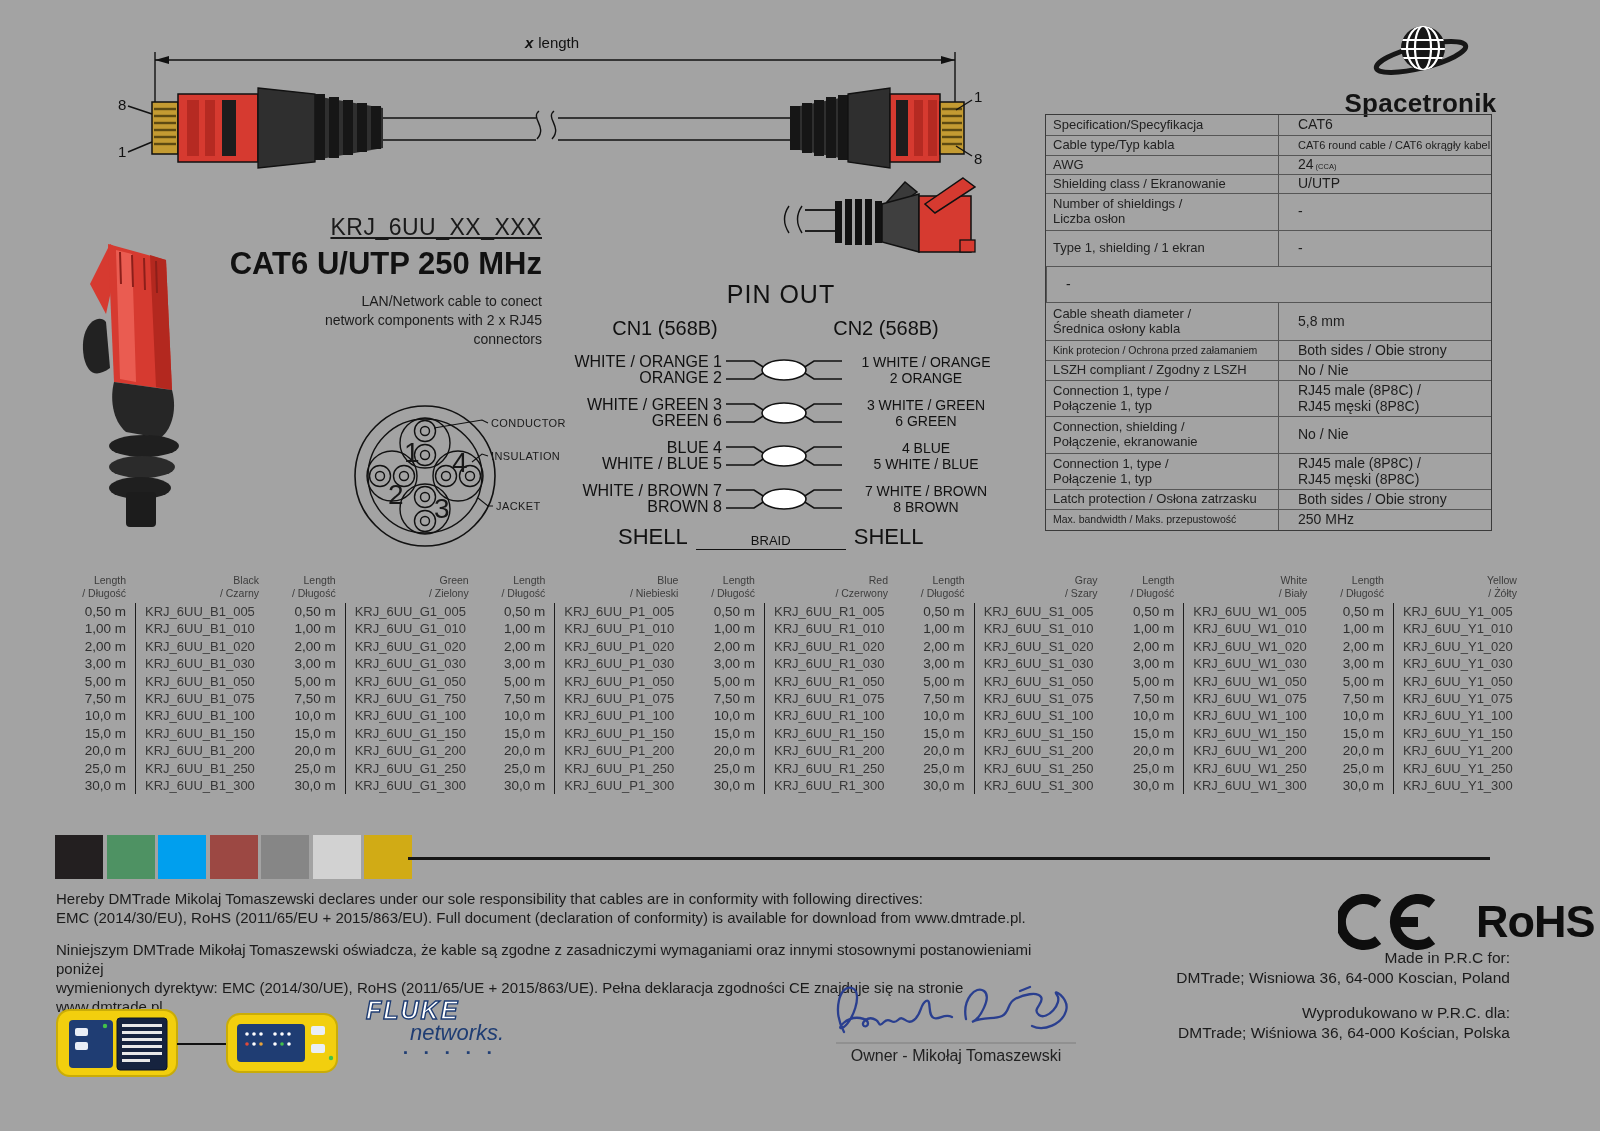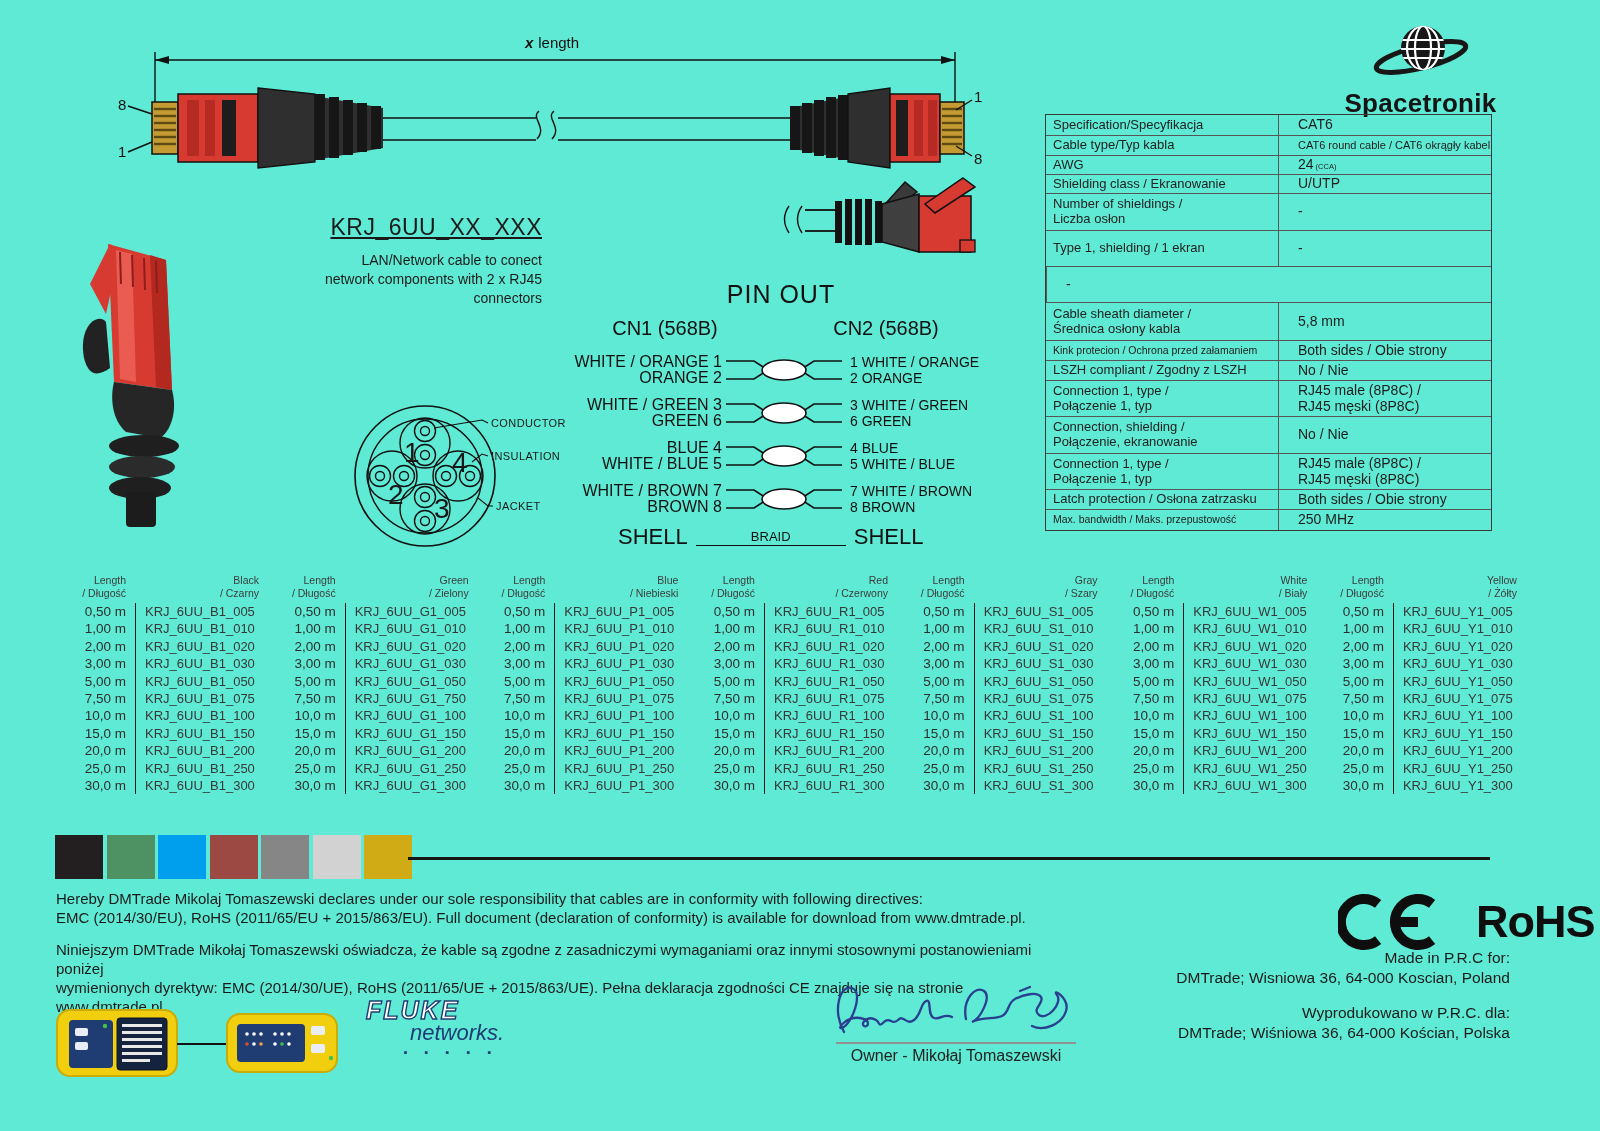--- a/index.html
+++ b/index.html
@@ -1,46 +1,46 @@
 <!DOCTYPE html>
 <html style="--accent-red: #d63a30; --swatch-black: #231f20; --swatch-green: #4e9263; --swatch-blue: #009fee; --swatch-red: #9c4843; --swatch-gray: #868686; --swatch-white: #d2d2d2; --swatch-yellow: #d1ab15; --fluke-navy: #1f3d73; --fluke-yellow: #f2cf0e; --signature-blue: #2a3f8f;"><head>
 <meta charset="utf-8">
 <style>
   :root{
     --accent-red:#d63a30; --swatch-black:#231f20; --swatch-green:#4e9263; --swatch-blue:#009fee;
     --swatch-red:#9c4843; --swatch-gray:#868686; --swatch-white:#d2d2d2; --swatch-yellow:#d1ab15;
     --fluke-navy:#1f3d73; --fluke-yellow:#f2cf0e; --signature-blue:#2a3f8f;
   }
   html,body{margin:0;padding:0;background:#fff;}
-  .page{position:relative;width:1600px;height:1131px;background:#5eead4;overflow:hidden;
+  .page{position:relative;width:1600px;height:1131px;background:#a3a3a3;overflow:hidden;
         font-family:"Liberation Sans",sans-serif;color:#1b1b1b;}
   svg text{font-family:"Liberation Sans",sans-serif;}
   .abs{position:absolute;}
   
   .brand{left:1338px;top:22px;width:165px;text-align:center;}
   .brand-name{font-size:26px;font-weight:600;letter-spacing:.3px;color:#141414;margin-top:0;}
   
   .title-block{left:200px;top:214px;width:342px;text-align:right;}
   .model{font-size:23px;color:#1a1a1a;letter-spacing:.5px;text-decoration:underline;}
   .prod-name{font-size:31px;font-weight:bold;color:#111;margin-top:5px;}
   .prod-desc{font-size:14px;line-height:1.35;margin-top:10px;white-space:pre-line;color:#1c1c1c;}
   
   .pinout{left:560px;top:280px;width:442px;color:#111;}
   .pinout-title{text-align:center;font-size:25px;letter-spacing:1px;margin-bottom:8px;}
   .cn-row{display:flex;margin-bottom:12px;}
   .cn-row span{font-size:20px;text-align:center;}
   .cn-row span:first-child{width:210px;}
   .cn-row span:last-child{flex:1;}
   .pair-row{display:flex;align-items:center;margin-bottom:7px;}
   .pl{width:162px;text-align:right;font-size:16px;line-height:16.5px;white-space:pre-line;}
-  .pr{flex:1;text-align:left;font-size:14px;line-height:16.5px;white-space:pre-line;padding-left:4px;}
+  .pr{flex:1;text-align:center;font-size:14px;line-height:16.5px;white-space:pre-line;padding-left:4px;}
   .xover{flex:0 0 120px;margin:0 2px;}
   .xl{fill:none;stroke:#111;stroke-width:1.6px;}
   .xe{fill:#fff;stroke:#111;stroke-width:1.6px;}
-  .shell-row{display:flex;align-items:center;margin-top:4px;padding-left:58px;}
+  .shell-row{display:flex;align-items:flex-end;margin-top:4px;padding-left:58px;}
   .shell-row>span{font-size:22px;}
   .braid{width:150px;margin:0 8px;display:flex;flex-direction:column;align-items:center;padding-top:2px;}
   .braid span{font-size:13px;line-height:12px;}
   .braid-line{width:100%;border-top:1.7px solid #111;margin-top:2px;}
   
   .spec-table{left:1045px;top:114px;width:447px;border:1.5px solid #3a3a3a;box-sizing:border-box;}
   .spec-row{display:grid;grid-template-columns:232px 1fr;border-top:1px solid #565656;box-sizing:border-box;}
   .spec-row:first-child{border-top:none;}
   .spec-row:nth-child(1){height:20px}.spec-row:nth-child(2){height:20px}
   .spec-row:nth-child(3){height:19px}.spec-row:nth-child(4){height:19px}
@@ -196,20 +196,21 @@
     <path d="M34,166 C28,134 48,120 56,130 L60,176 C46,186 38,182 34,166 Z" fill="#222"></path>
     <path d="M64,190 L122,198 C128,220 120,240 110,246 L76,240 C62,228 60,206 64,190 Z" fill="#262626"></path>
     <ellipse cx="94" cy="254" rx="35" ry="11" fill="#1f1f1f"></ellipse>
     <ellipse cx="92" cy="275" rx="33" ry="11" fill="#2b2b2b"></ellipse>
     <ellipse cx="90" cy="296" rx="31" ry="11" fill="#1f1f1f"></ellipse>
     <rect x="76" y="300" width="30" height="35" rx="4" fill="#1c1c1c"></rect>
   </svg>
 
   <div class="abs title-block">
     <div class="model">KRJ_6UU_XX_XXX</div>
+    <div class="prod-name">CAT6 U/UTP 250 MHz</div>
     <div class="prod-desc">LAN/Network cable to conect
 network components with 2 x RJ45
 connectors</div>
   </div>
 
   <svg class="abs" style="left:330px;top:392px" width="235" height="165" viewBox="0 0 235 165">
     <circle cx="95" cy="84" r="70" fill="none" stroke="#111" stroke-width="1.6"></circle>
     <circle cx="95" cy="84" r="57" fill="none" stroke="#111" stroke-width="1.4"></circle>
     <g fill="none" stroke="#111" stroke-width="1.4">
       <circle cx="95" cy="51" r="25"></circle>

